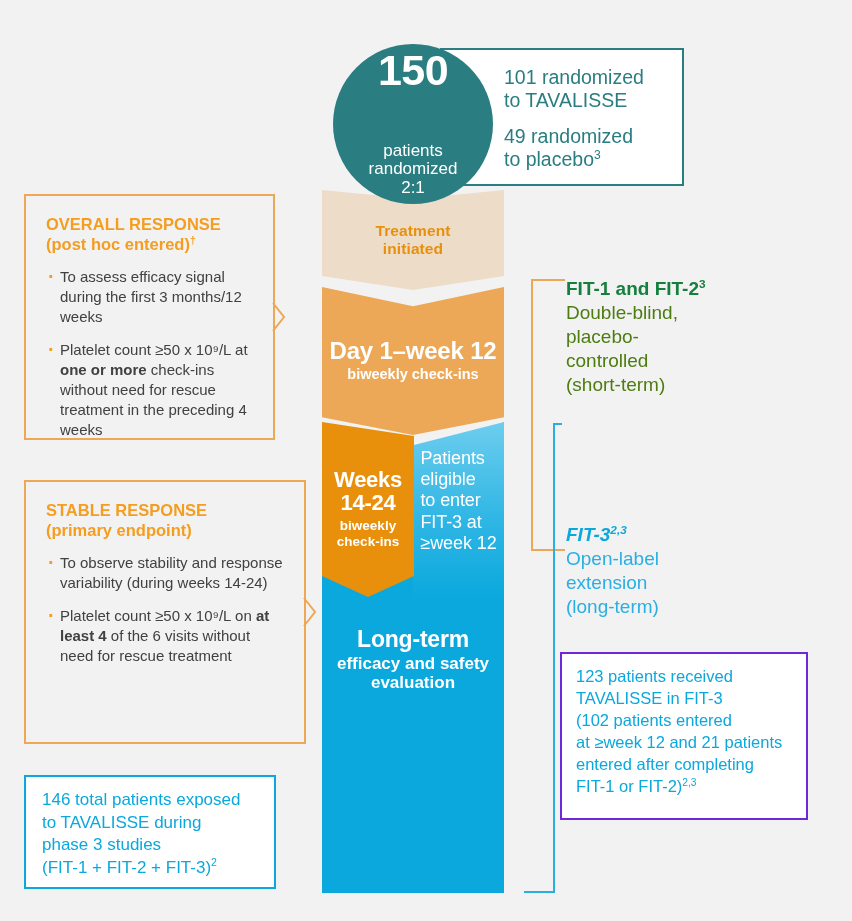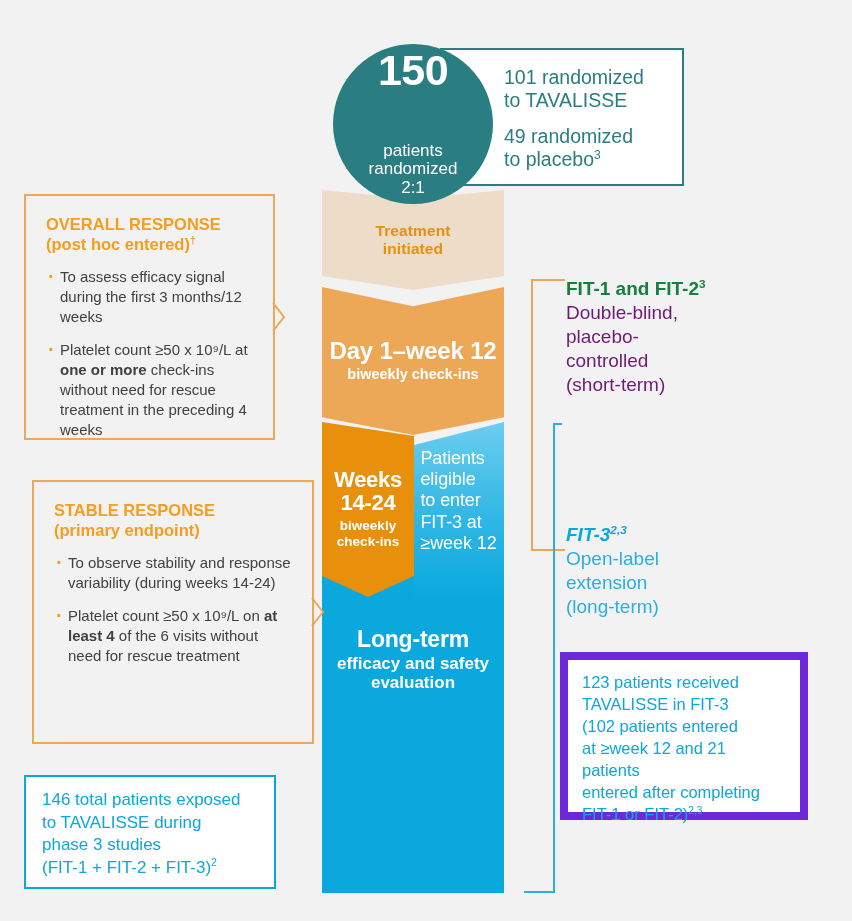--- a/index.html
+++ b/index.html
@@ -101,47 +101,47 @@
   }
   .ocard .hd{color:#f59d1f;font-weight:bold;font-size:16.5px;line-height:1.22;margin-bottom:13px;}
   .ocard .hd .l2{display:block;}
   .ocard ul{list-style:none;margin:0;padding:0;}
   .ocard li{position:relative;padding-left:14px;color:#414042;font-size:15px;line-height:1.33;margin-bottom:13px;}
   .ocard li:last-child{margin-bottom:0;}
   .ocard li:before{content:"\00b7";position:absolute;left:2px;top:-4px;color:#f59d1f;font-size:20px;font-weight:bold;}
   .ocard b{font-weight:bold;color:#414042;}
 
   #box-overall{left:24px;top:194px;width:251px;height:246px;}
-  #box-stable{left:24px;top:480px;width:282px;height:264px;margin-left:8px;}
+  #box-stable{left:24px;top:480px;width:282px;height:264px;}
 
   
   .chev{position:absolute;right:-13px;top:50%;transform:translateY(-50%);
         width:14px;height:30px;}
 
   
   #box-146{
     left:24px;top:775px;width:252px;height:114px;
     border:2px solid #0aa8dd;background:#ffffff;
     padding:12px 14px 0 16px;
   }
   #box-146 .tx{color:#0aa8dd;font-size:17px;line-height:1.33;}
 
   
   #lab-fit12{left:566px;top:278px;width:230px;}
   #lab-fit12 .hd{color:#15803d;font-weight:bold;font-size:19px;line-height:1.2;}
-  #lab-fit12 .bd{color:#701a75;font-size:19px;line-height:1.26;}
+  #lab-fit12 .bd{color:#4d7c0f;font-size:19px;line-height:1.26;}
 
   #lab-fit3{left:566px;top:524px;width:220px;}
   #lab-fit3 .hd{color:#0aa8dd;font-weight:bold;font-size:19px;line-height:1.2;font-style:italic;}
   #lab-fit3 .bd{color:#2bafe3;font-size:19px;line-height:1.26;}
 
   
   #box-123{
     left:560px;top:652px;width:248px;height:168px;
-    border:8px solid #6d28d9;background:#ffffff;
+    border:2px solid #6d28d9;background:#ffffff;
     padding:12px 12px 0 14px;
   }
   #box-123 .tx{color:#0aa8dd;font-size:16.5px;line-height:1.33;}
 
   
   .bracket{position:absolute;}
   sup{font-size:.62em;line-height:0;vertical-align:super;}
 </style>
 </head>
 <body>

